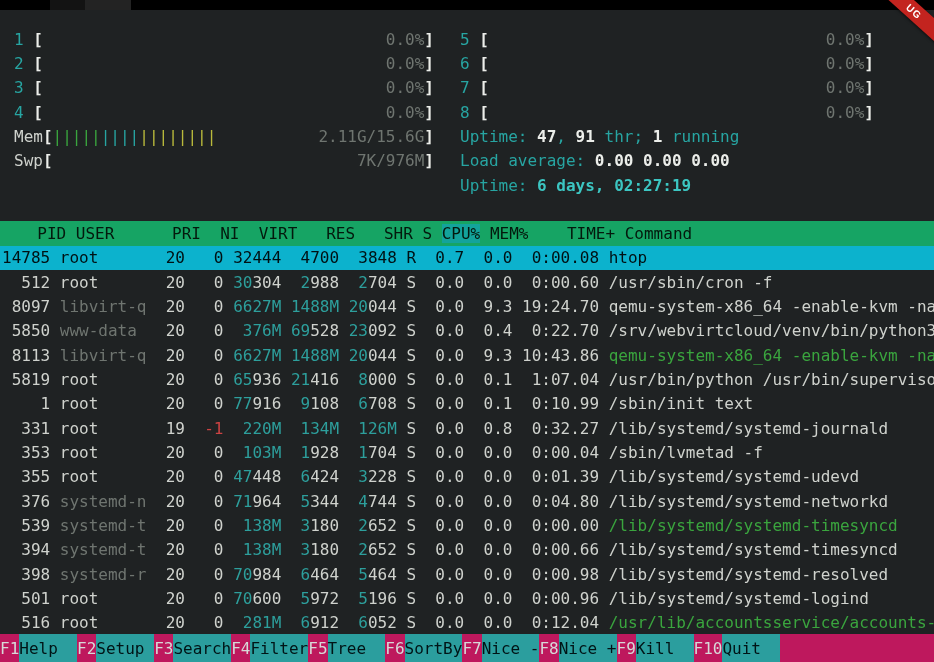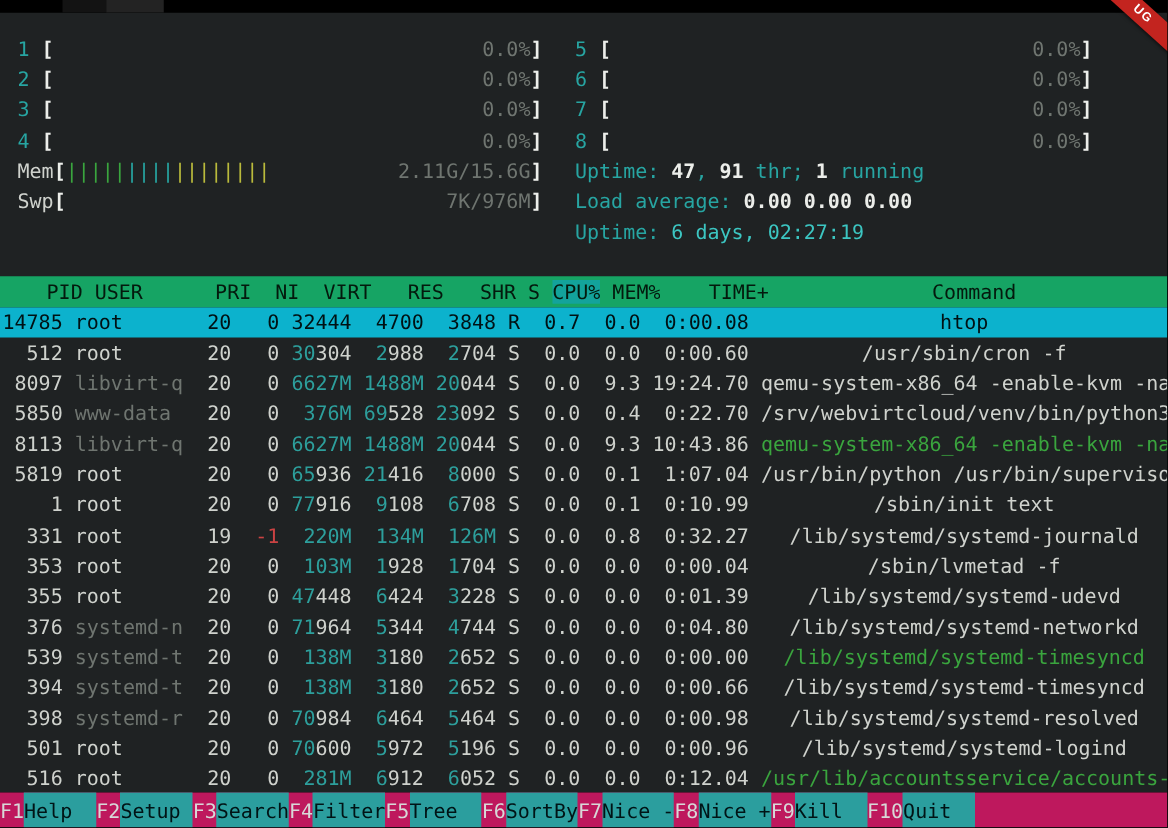--- a/index.html
+++ b/index.html
@@ -26,33 +26,33 @@
   .hud-left{width:434px;padding-left:14px}
   .hud-right{flex:1;padding-left:26px;padding-right:60px}
   .meter .sp{flex:1}
   .cnum{color:var(--cyan)}
   .br{color:var(--white-b);font-weight:bold}
   .pct{color:var(--dim)}
   .mlabel{color:var(--fg)}
   .bar-g{color:var(--grn)} .bar-b{color:var(--cyan)} .bar-y{color:var(--yel)}
   .lbl{color:var(--cyan)}
   .bnum{color:var(--white-b);font-weight:bold}
-  .cyv{color:var(--cyan-b);font-weight:normal}
+  .cyv{color:var(--cyan-b);font-weight:bold}
   .table{margin-top:24px}
   .thead{display:flex;align-items:center;height:var(--lh);padding-left:18px;background:var(--green-hdr);white-space:pre}
   .thead .cell{color:#04190d}
   .thead .cell.sort{background:var(--sort-bg)}
   .prow{display:flex;align-items:center;height:var(--lh);padding-left:2px;white-space:pre;color:var(--fg)}
   .prow.selected{background:var(--sel)}
   .prow.selected span{color:#001114 !important}
   .cell{flex:none;display:inline-block;text-align:right;margin-right:1ch;overflow:hidden}
   .c-pid{width:5ch} .c-user{width:9ch;text-align:left} .c-pri{width:3ch} .c-ni{width:3ch}
   .c-virt{width:5ch} .c-res{width:5ch} .c-shr{width:5ch} .c-s{width:1ch;text-align:left}
   .c-cpu{width:4ch} .c-mem{width:4ch} .c-time{width:8ch}
-  .c-cmd{flex:1 1 auto;width:auto;text-align:center;margin-right:0}
+  .c-cmd{flex:1 1 auto;width:auto;text-align:left;margin-right:0}
   .dim{color:var(--dim)}
   .num-hi{color:var(--num-cyan)}
   .red{color:var(--red)}
   .grn{color:var(--grn)}
   .fnbar{position:absolute;left:0;bottom:0;width:100%;height:28px;background:#be185d;display:flex;
     align-items:stretch;white-space:pre;z-index:3}
   .fseg{display:flex}
   .fkey{display:flex;align-items:center;color:#d8d8d8}
   .flabel{display:flex;align-items:center;background:var(--fnbar-cyan);color:#001416}
 </style>

